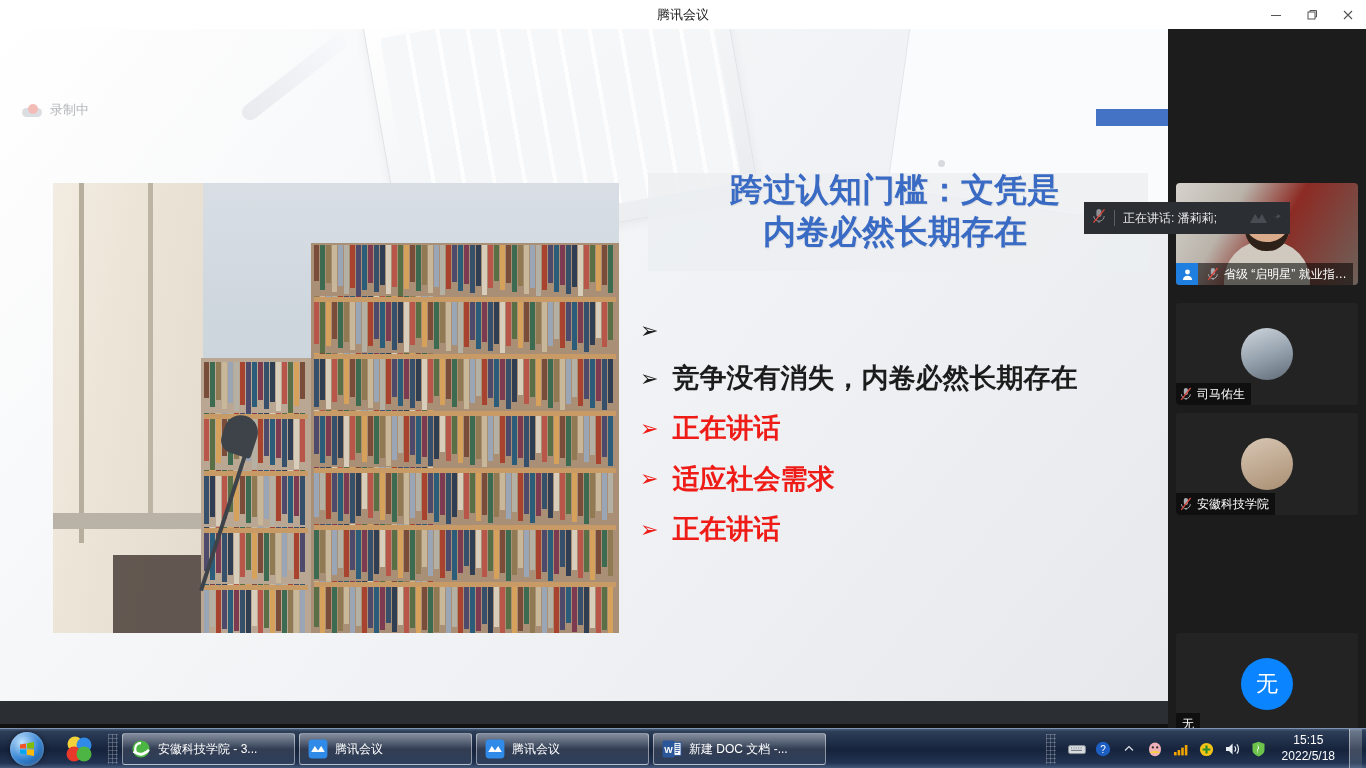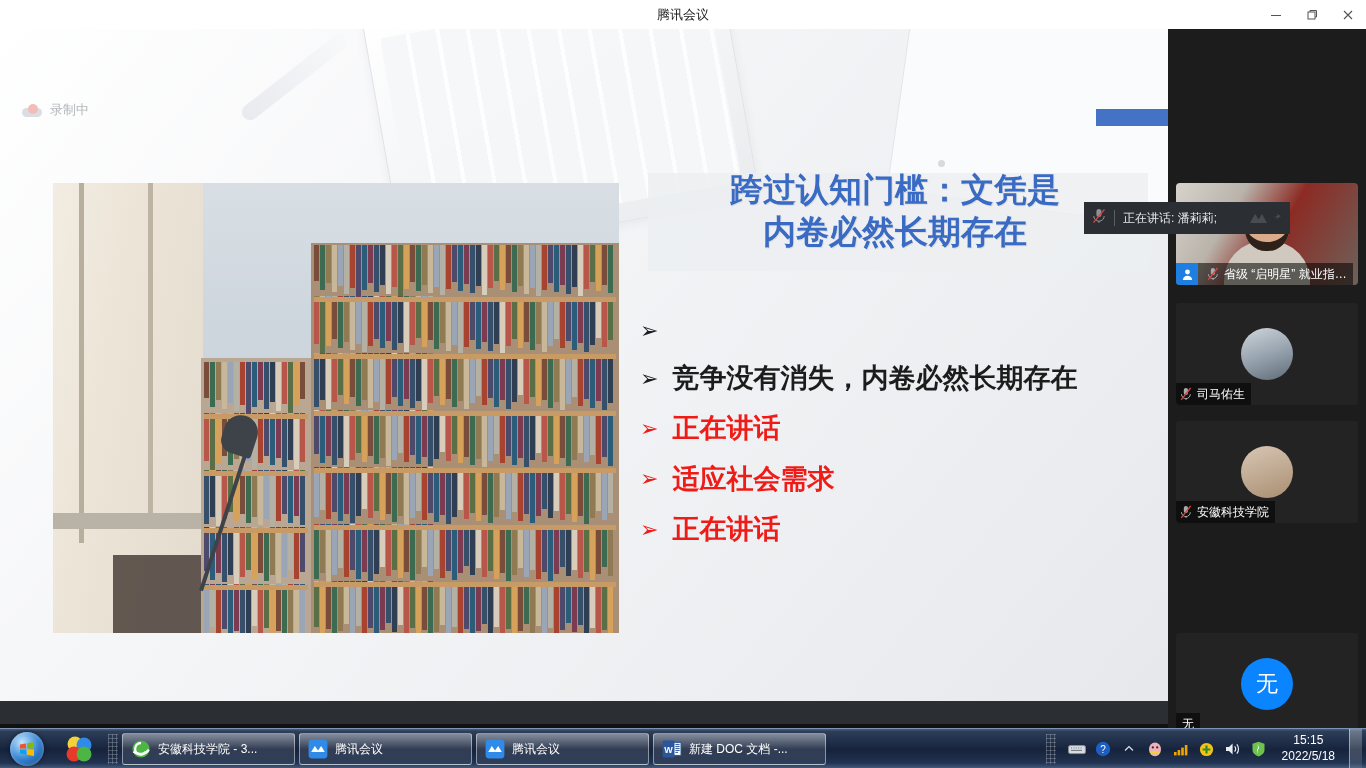--- a/index.html
+++ b/index.html
@@ -264,21 +264,21 @@
             <span style="display: flex; align-items: center; padding-left: 4px;">
               <svg width="12" height="14" viewBox="0 0 12 14">
                 <rect x="3.8" y="1" width="4.2" height="7" rx="2.1" fill="#a7abb0"></rect>
                 <path d="M1.5 7.2a4.4 4.4 0 0 0 8.8 0M6 11.4V13" stroke="#a7abb0" fill="none"></path>
                 <path d="M1.2 12.8L10.6 1" stroke="#d8453c" stroke-width="1.3"></path>
               </svg>
             </span>
             <span class="nm">司马佑生</span>
           </div>
         </div>
-        <div class="tile" style="top: 392px;">
+        <div class="tile" style="top: 384px;">
           <div class="vid" style="background: rgb(35, 35, 35);"></div>
           <div class="avatar" style="background: linear-gradient(160deg, rgb(216, 198, 180), rgb(169, 143, 114));"></div>
           <div class="label">
             <span style="display: flex; align-items: center; padding-left: 4px;">
               <svg width="12" height="14" viewBox="0 0 12 14">
                 <rect x="3.8" y="1" width="4.2" height="7" rx="2.1" fill="#a7abb0"></rect>
                 <path d="M1.5 7.2a4.4 4.4 0 0 0 8.8 0M6 11.4V13" stroke="#a7abb0" fill="none"></path>
                 <path d="M1.2 12.8L10.6 1" stroke="#d8453c" stroke-width="1.3"></path>
               </svg>
             </span>

